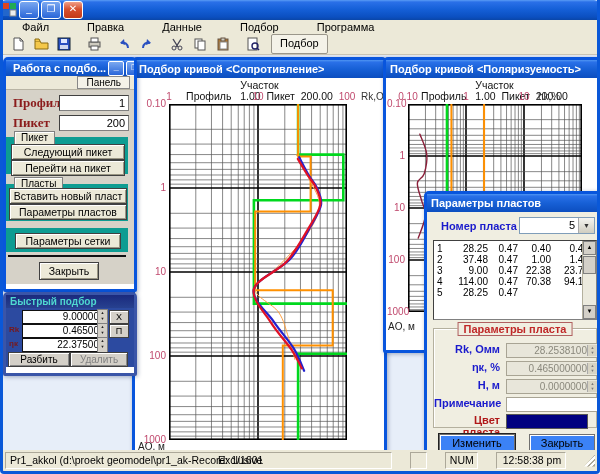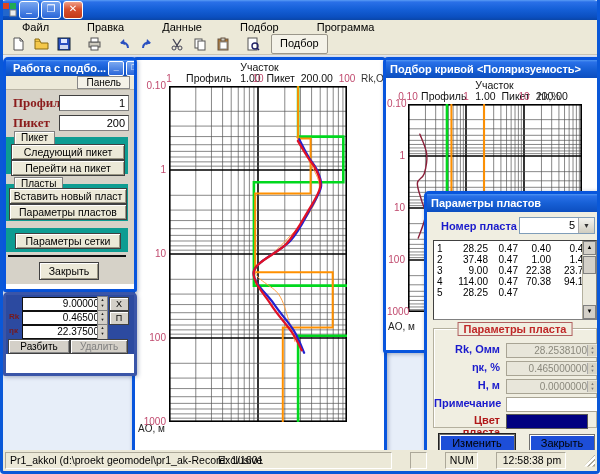--- a/index.html
+++ b/index.html
@@ -95,21 +95,21 @@
   .vthumb{height:16px;background:#d4d0c8;border:1px solid #808080;margin-top:1px;}
   .groupbox{position:absolute;border:1px solid #b4b09e;box-shadow:inset 1px 1px 0 #fff;}
   .grouplab{position:absolute;top:-7px;left:50%;transform:translateX(-50%);background:#f0eee1;
     border:1px solid #b06060;color:#c02828;font-weight:bold;padding:0 5px;font-size:11px;white-space:nowrap;}
   .dfield{position:absolute;left:72px;width:80px;height:13px;border:1px solid #a8a494;background:#e8e6da;
     color:#8a887c;font-size:10px;text-align:right;line-height:13px;padding-right:11px;}
   .dfield.on{background:#fff;color:#000;}
   .dspin{position:absolute;right:1px;top:1px;width:9px;height:11px;background:#d8d4c4;border-left:1px solid #aaa;
     font-size:4px;line-height:5px;text-align:center;color:#777;}
   .swatch{position:absolute;left:72px;width:80px;height:13px;border:1px solid #555;}
-  .dlgbtn{position:absolute;top:222px;height:17px;background:#1d4ed8;border:1px solid #707070;
+  .dlgbtn{position:absolute;top:222px;height:17px;background:#3b82f6;border:1px solid #707070;
     border-radius:0;text-align:center;line-height:17px;font-size:11px;box-shadow:inset 1px 1px 0 #fff;}
   .dlgbtn.default{outline:1px solid #222;}
   
   #statusbar{position:absolute;left:3px;right:3px;bottom:3px;height:19px;background:#ece9d8;z-index:55;
     display:flex;align-items:center;gap:18px;padding:1px 2px;font-size:10.5px;}
   .spanel{border:1px solid #fff;border-top-color:#aca899;border-left-color:#aca899;height:15px;
     line-height:15px;padding:0 4px;white-space:nowrap;overflow:hidden;position:relative;}
   .grip{width:12px;height:12px;margin-left:auto;
     background:repeating-linear-gradient(135deg,#fff 0 2px,#aca899 2px 4px);clip-path:polygon(100% 0,100% 100%,0 100%);}
 </style>
@@ -242,38 +242,44 @@
 
       <div class="band" style="left:0;top:152px;width:122px;height:24px"></div>
       <span class="btn3d" style="left:9px;top:157px;width:104px;height:14px;line-height:14px">Параметры сетки</span>
 
       <div style="position:absolute;left:2px;top:179px;width:118px;border-top:2px solid #111"></div>
       <span class="btn3d" style="left:33px;top:186px;width:58px;height:16px;line-height:16px">Закрыть</span>
     </div>
   </div>
 
   <div class="win" id="quick-win">
+    <div id="quick-title">
+      <span>Быстрый подбор</span>
+    </div>
     <div class="win-body" id="quick-body">
       <span class="qlabel" style="left:3px;top:5px">Rk</span>
       <span class="qfield" style="top:2px">9.00000</span>
       <span class="spin" style="left:91px;top:1px">▲<br>▼</span>
       <span class="qlabel" style="left:3px;top:19px">ηк</span>
       <span class="qfield" style="top:16px">0.46500</span>
       <span class="spin" style="left:91px;top:15px">▲<br>▼</span>
       <span class="qlabel" style="left:3px;top:33px">Н</span>
       <span class="qfield" style="top:30px">22.37500</span>
       <span class="spin" style="left:91px;top:29px">▲<br>▼</span>
       <span class="qside" style="top:2px">X</span>
       <span class="qside" style="top:16px">П</span>
       <span class="qbtn" style="left:2px;width:60px">Разбить</span>
       <span class="qbtn" style="left:64px;width:56px;color:#808080">Удалить</span>
     </div>
   </div>
 
   <div class="win" id="res-win">
+    <div class="win-title">
+      <span>Подбор кривой &lt;Сопротивление&gt;</span>
+    </div>
     <div class="win-body" id="res-body" style="height:374px">
       <div class="chead" style="top:1px">Участок</div>
       <div class="chead" style="top:12px">
         <span>Профиль</span>&nbsp;&nbsp;&nbsp;<span>1.00</span>&nbsp;
         <span>Пикет</span>&nbsp;&nbsp;<span>200.00</span>
       </div>
       <svg class="chart-svg" id="res-svg" style="left:34px;top:26px" width="180" height="338">
           <g>
             <line x1="0" y1="0" x2="0" y2="336" stroke="#000" stroke-width="1.6"></line>
             <line x1="26.791669614094328" y1="0" x2="26.791669614094328" y2="336" stroke="#555" stroke-width="0.7"></line>

